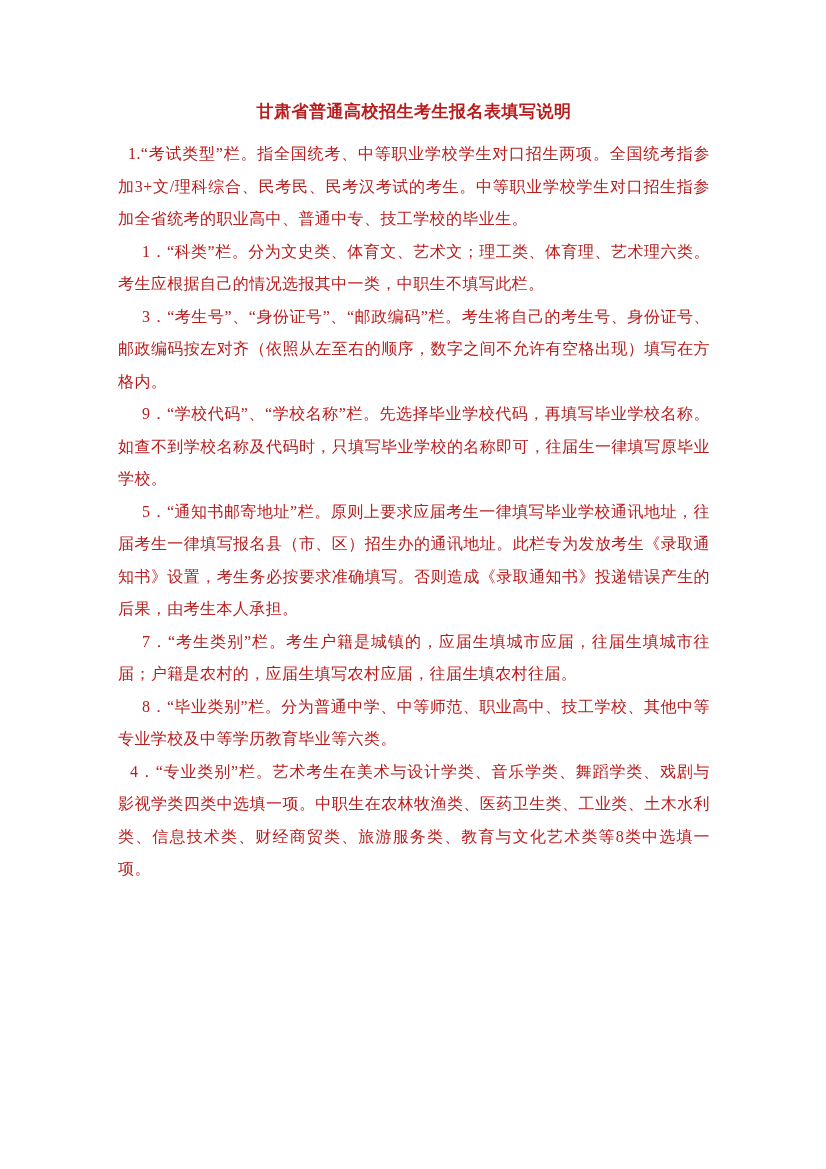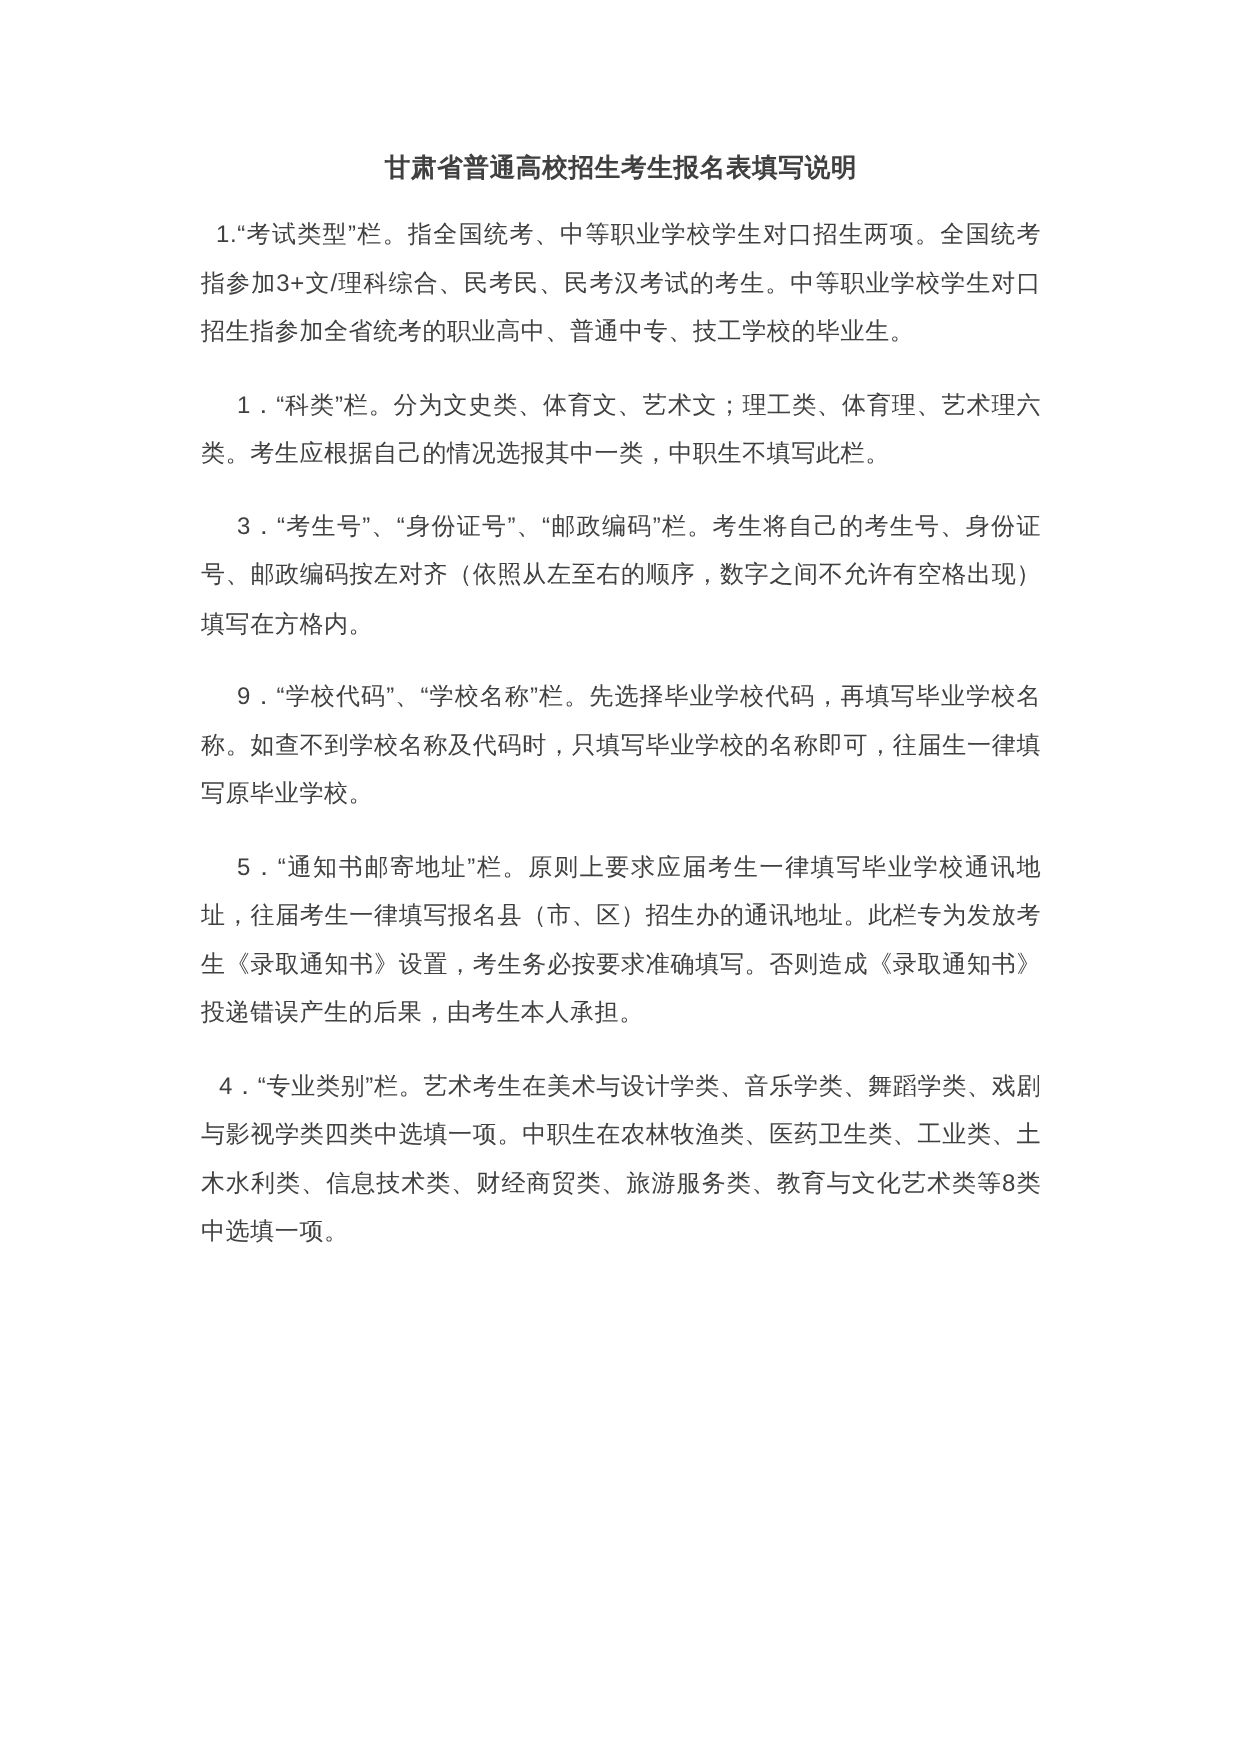--- a/index.html
+++ b/index.html
@@ -6,43 +6,43 @@
     margin: 0;
     padding: 0;
     background: #ffffff;
   }
   .page {
     position: relative;
     width: 826px;
     height: 940px;
     background: #ffffff;
     overflow: hidden;
-    font-family: Liberation Sans, sans-serif;
-    color: #404040;
+    font-family: Liberation Serif, serif;
+    color: #b91c1c;
   }
   .content {
     position: absolute;
     left: 118px;
     top: 99px;
     width: 592px;
   }
   .doc-title {
     font-size: 17px;
     font-weight: bold;
     text-align: center;
     line-height: 26px;
     margin: 0 0 13px 0;
     letter-spacing: 0.5px;
   }
   .para {
     font-size: 16px;
     line-height: 32.5px;
     text-align: justify;
     text-justify: inter-character;
-    margin: 16px;
+    margin: 0;
     letter-spacing: 0.4px;
   }
   .ind-p1  { text-indent: 10px; }
   .ind-std { text-indent: 24px; }
   .ind-p9  { text-indent: 12px; }
   .ind-p10 { text-indent: 17px; }
 </style>
 </head>
 <body>
 
@@ -54,18 +54,20 @@
 
     <p class="para ind-std">1．“科类”栏。分为文史类、体育文、艺术文；理工类、体育理、艺术理六类。考生应根据自己的情况选报其中一类，中职生不填写此栏。</p>
 
     <p class="para ind-std">3．“考生号”、“身份证号”、“邮政编码”栏。考生将自己的考生号、身份证号、邮政编码按左对齐（依照从左至右的顺序，数字之间不允许有空格出现）填写在方格内。</p>
 
     <p class="para ind-std">9．“学校代码”、“学校名称”栏。先选择毕业学校代码，再填写毕业学校名称。如查不到学校名称及代码时，只填写毕业学校的名称即可，往届生一律填写原毕业学校。</p>
 
     <p class="para ind-std">5．“通知书邮寄地址”栏。原则上要求应届考生一律填写毕业学校通讯地址，往届考生一律填写报名县（市、区）招生办的通讯地址。此栏专为发放考生《录取通知书》设置，考生务必按要求准确填写。否则造成《录取通知书》投递错误产生的后果，由考生本人承担。</p>
 
 
+    <p class="para ind-std">7．“考生类别”栏。考生户籍是城镇的，应届生填城市应届，往届生填城市往届；户籍是农村的，应届生填写农村应届，往届生填农村往届。</p>
 
+    <p class="para ind-std">8．“毕业类别”栏。分为普通中学、中等师范、职业高中、技工学校、其他中等专业学校及中等学历教育毕业等六类。</p>
 
     <p class="para ind-p9">4．“专业类别”栏。艺术考生在美术与设计学类、音乐学类、舞蹈学类、戏剧与影视学类四类中选填一项。中职生在农林牧渔类、医药卫生类、工业类、土木水利类、信息技术类、财经商贸类、旅游服务类、教育与文化艺术类等8类中选填一项。</p>
 
   </div>
 </div>
 
 </body></html>

